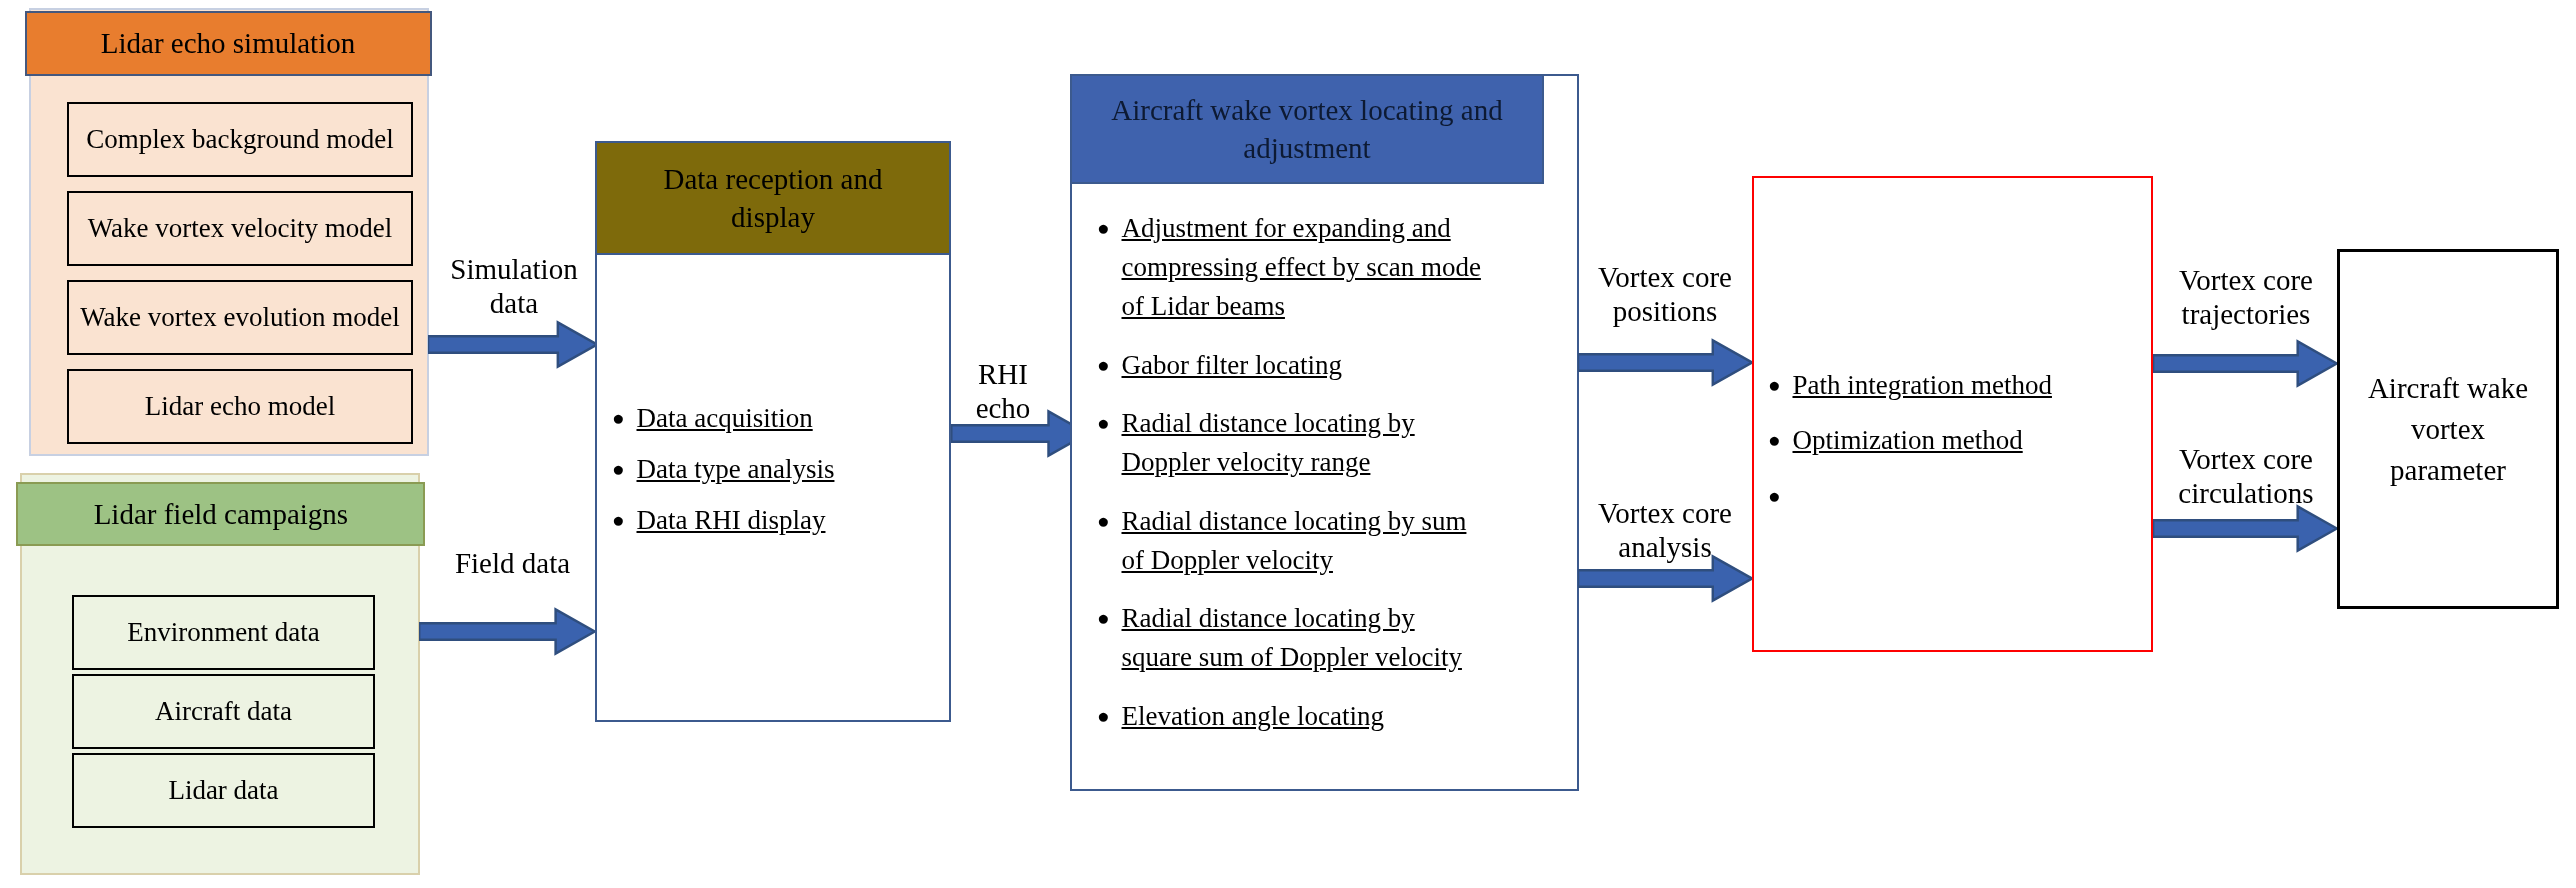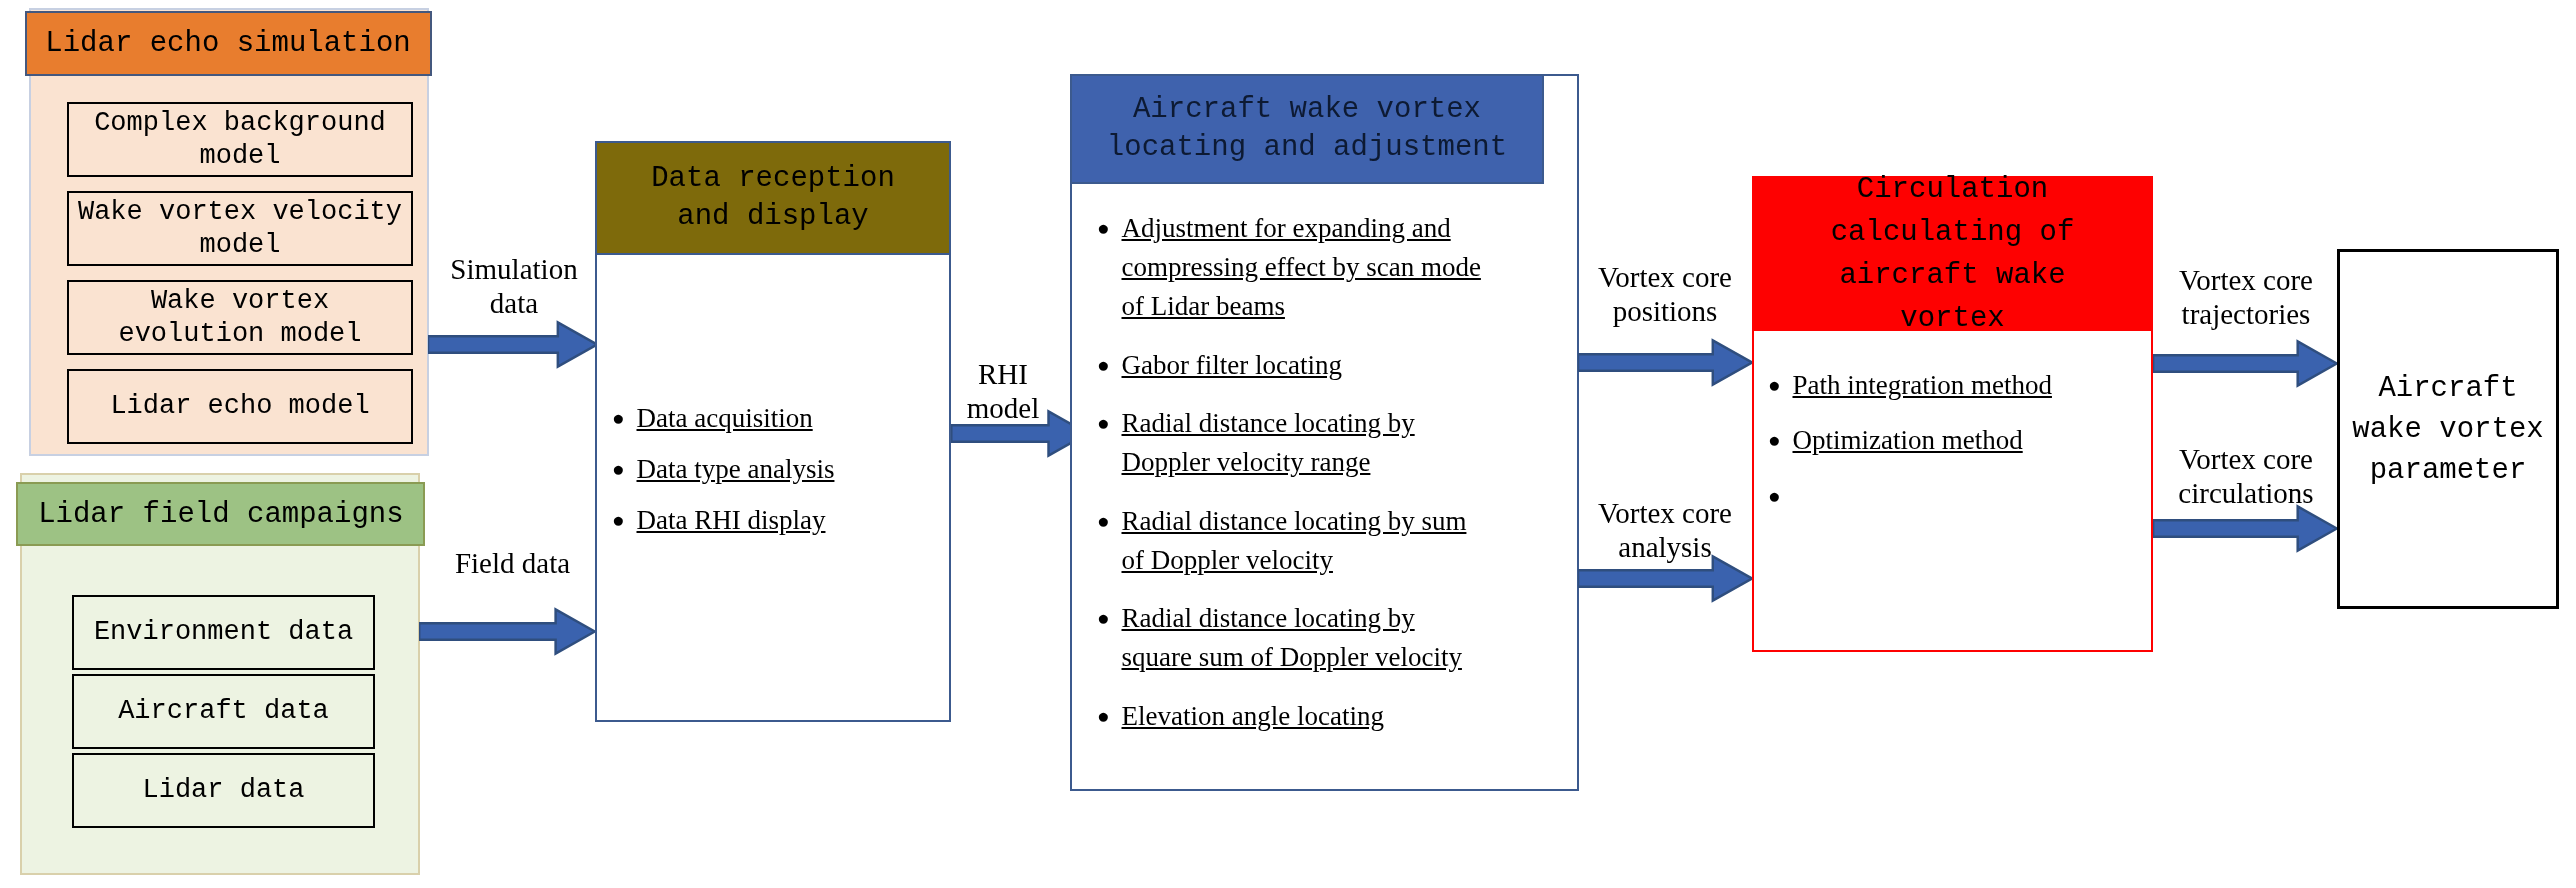--- a/index.html
+++ b/index.html
@@ -1,21 +1,21 @@
 <!DOCTYPE html>
 <html style="font-size:13px"><head>
 <meta charset="utf-8">
 <style>
   html,body{margin:0;padding:0;background:#ffffff;}
   .stage{
     position:relative;width:2576px;height:889px;background:#ffffff;overflow:hidden;
     font-family:"Liberation Serif","DejaVu Serif",serif;color:#000;
   }
   .abs{position:absolute;box-sizing:border-box;}
-  .center-text{display:flex;align-items:center;justify-content:center;text-align:center;font-family:Liberation Mono, monospace;}
+  .center-text{display:flex;align-items:center;justify-content:center;text-align:center;}
 
   
   .sim-container{left:29px;top:8.2px;width:400px;height:448px;background:#fae3d1;border:2.5px solid #c7d0e2;}
   .sim-header{left:24.5px;top:11.4px;width:407px;height:65px;background:#e87d2e;border:2.5px solid #44587e;font-size:29px;}
   .sim-boxes{left:67px;top:102px;width:346px;display:flex;flex-direction:column;gap:14px;}
   .peach-box{height:71px;background:#fae3d1;border:2.5px solid #000;font-size:27px;line-height:33px;padding:0 8.2px;}
 
   
   .field-container{left:19.6px;top:473px;width:400px;height:402px;background:#edf3e2;border:2.5px solid #d9d0ab;}
   .field-header{left:16.4px;top:482px;width:409px;height:64px;background:#9dc284;border:2.5px solid #8a9b53;font-size:29px;}
@@ -130,21 +130,21 @@
       <li class="item">
       <span class="dot">●</span>
       <span class="txt">Data type analysis</span>
     </li>
       <li class="item">
       <span class="dot">●</span>
       <span class="txt">Data RHI display</span>
     </li>
     </ul>
 
-  <div class="abs flow-label lbl-rhi">RHI model</div>
+  <div class="abs flow-label lbl-rhi">RHI echo</div>
   <svg class="arrow" style="left:951px;top:409px" width="137" height="49" viewBox="0 0 167 60">
     <polygon points="0,20 119,20 119,3 167,30 119,57 119,40 0,40"></polygon>
   </svg>
 
   <div class="abs central-box"></div>
   <div class="abs central-header center-text">
     <span>Aircraft wake vortex locating and adjustment</span>
   </div>
   <ul class="abs blist central-list">
       <li class="item">
@@ -176,23 +176,20 @@
   <div class="abs flow-label lbl-positions">Vortex core positions</div>
   <svg class="arrow" style="left:1578px;top:338px" width="174" height="49" viewBox="0 0 213 60">
     <polygon points="0,20 165,20 165,3 213,30 165,57 165,40 0,40"></polygon>
   </svg>
   <div class="abs flow-label lbl-distance">Vortex core analysis</div>
   <svg class="arrow" style="left:1578px;top:554px" width="174" height="49" viewBox="0 0 213 60">
     <polygon points="0,20 165,20 165,3 213,30 165,57 165,40 0,40"></polygon>
   </svg>
 
   <div class="abs red-box"></div>
-  <div class="abs red-header center-text">
-    <span>Circulation calculating of aircraft wake vortex</span>
-  </div>
   <ul class="abs blist red-list">
       <li class="item">
       <span class="dot">●</span>
       <span class="txt">Path integration method</span>
     </li>
       <li class="item">
       <span class="dot">●</span>
       <span class="txt">Optimization method</span>
     </li>
       <li class="item">

